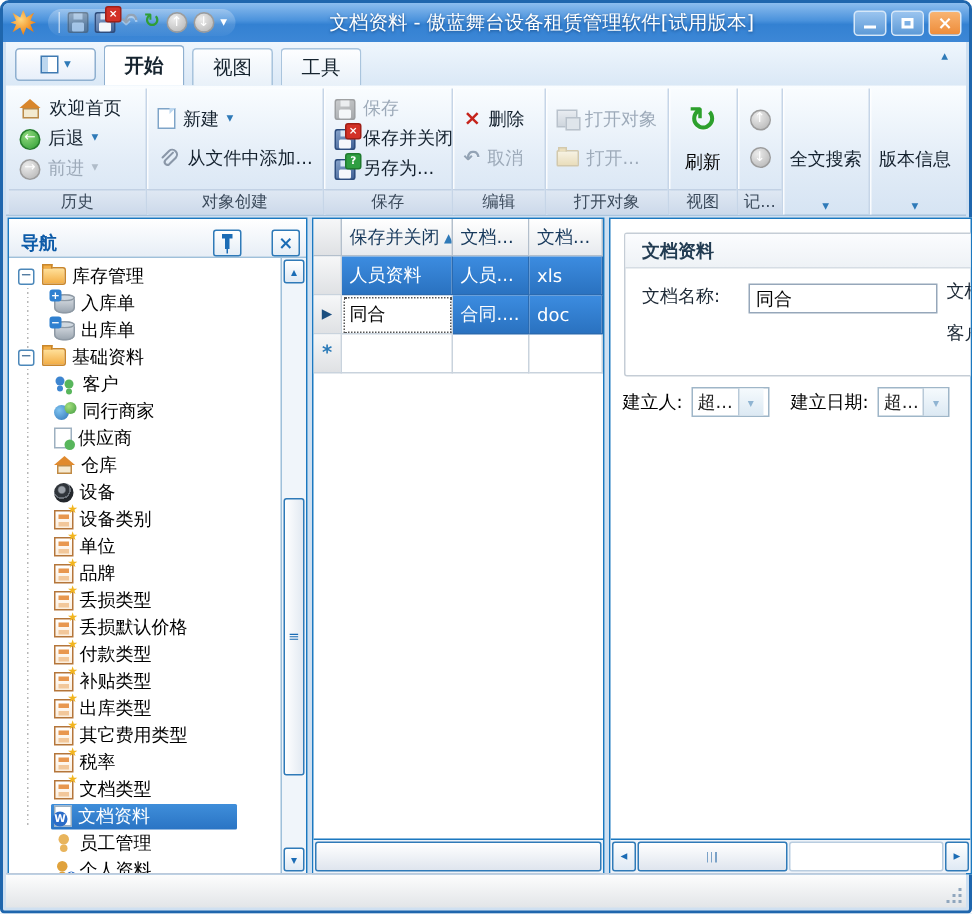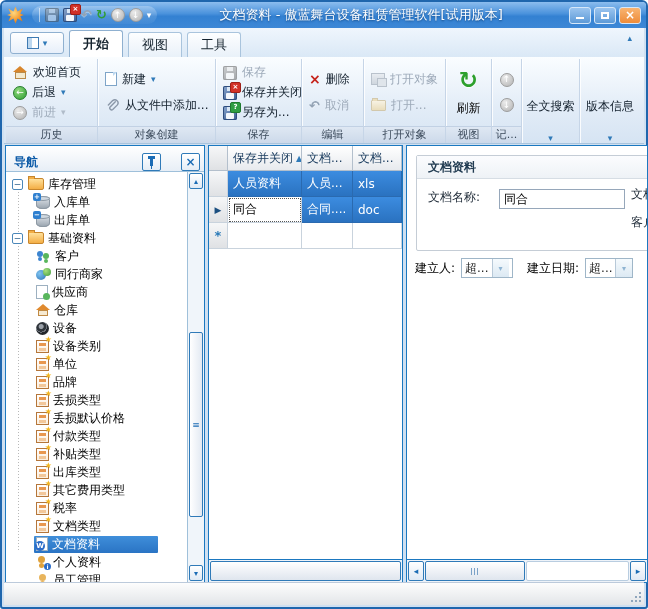--- a/index.html
+++ b/index.html
@@ -526,28 +526,28 @@
           </span>
       </div>
       <div class="trow d1">
         <span class="trowin sel">
             <span class="ti ti-word"></span>
             <span class="tlabel">文档资料</span>
           </span>
       </div>
       <div class="trow d1">
         <span class="trowin">
+            <span class="ti ti-employee"></span>
+            <span class="tlabel">员工管理</span>
+          </span>
+      </div>
+      <div class="trow d1">
+        <span class="trowin">
             <span class="ti ti-person-info"></span>
             <span class="tlabel">个人资料</span>
-          </span>
-      </div>
-      <div class="trow d1">
-        <span class="trowin">
-            <span class="ti ti-employee"></span>
-            <span class="tlabel">员工管理</span>
           </span>
       </div>
 
       <div class="vscroll">
         <div class="vs-btn vs-up">▴</div>
         <div class="vs-thumb">≡</div>
         <div class="vs-btn vs-down">▾</div>
       </div>
     </div>
   </div>

